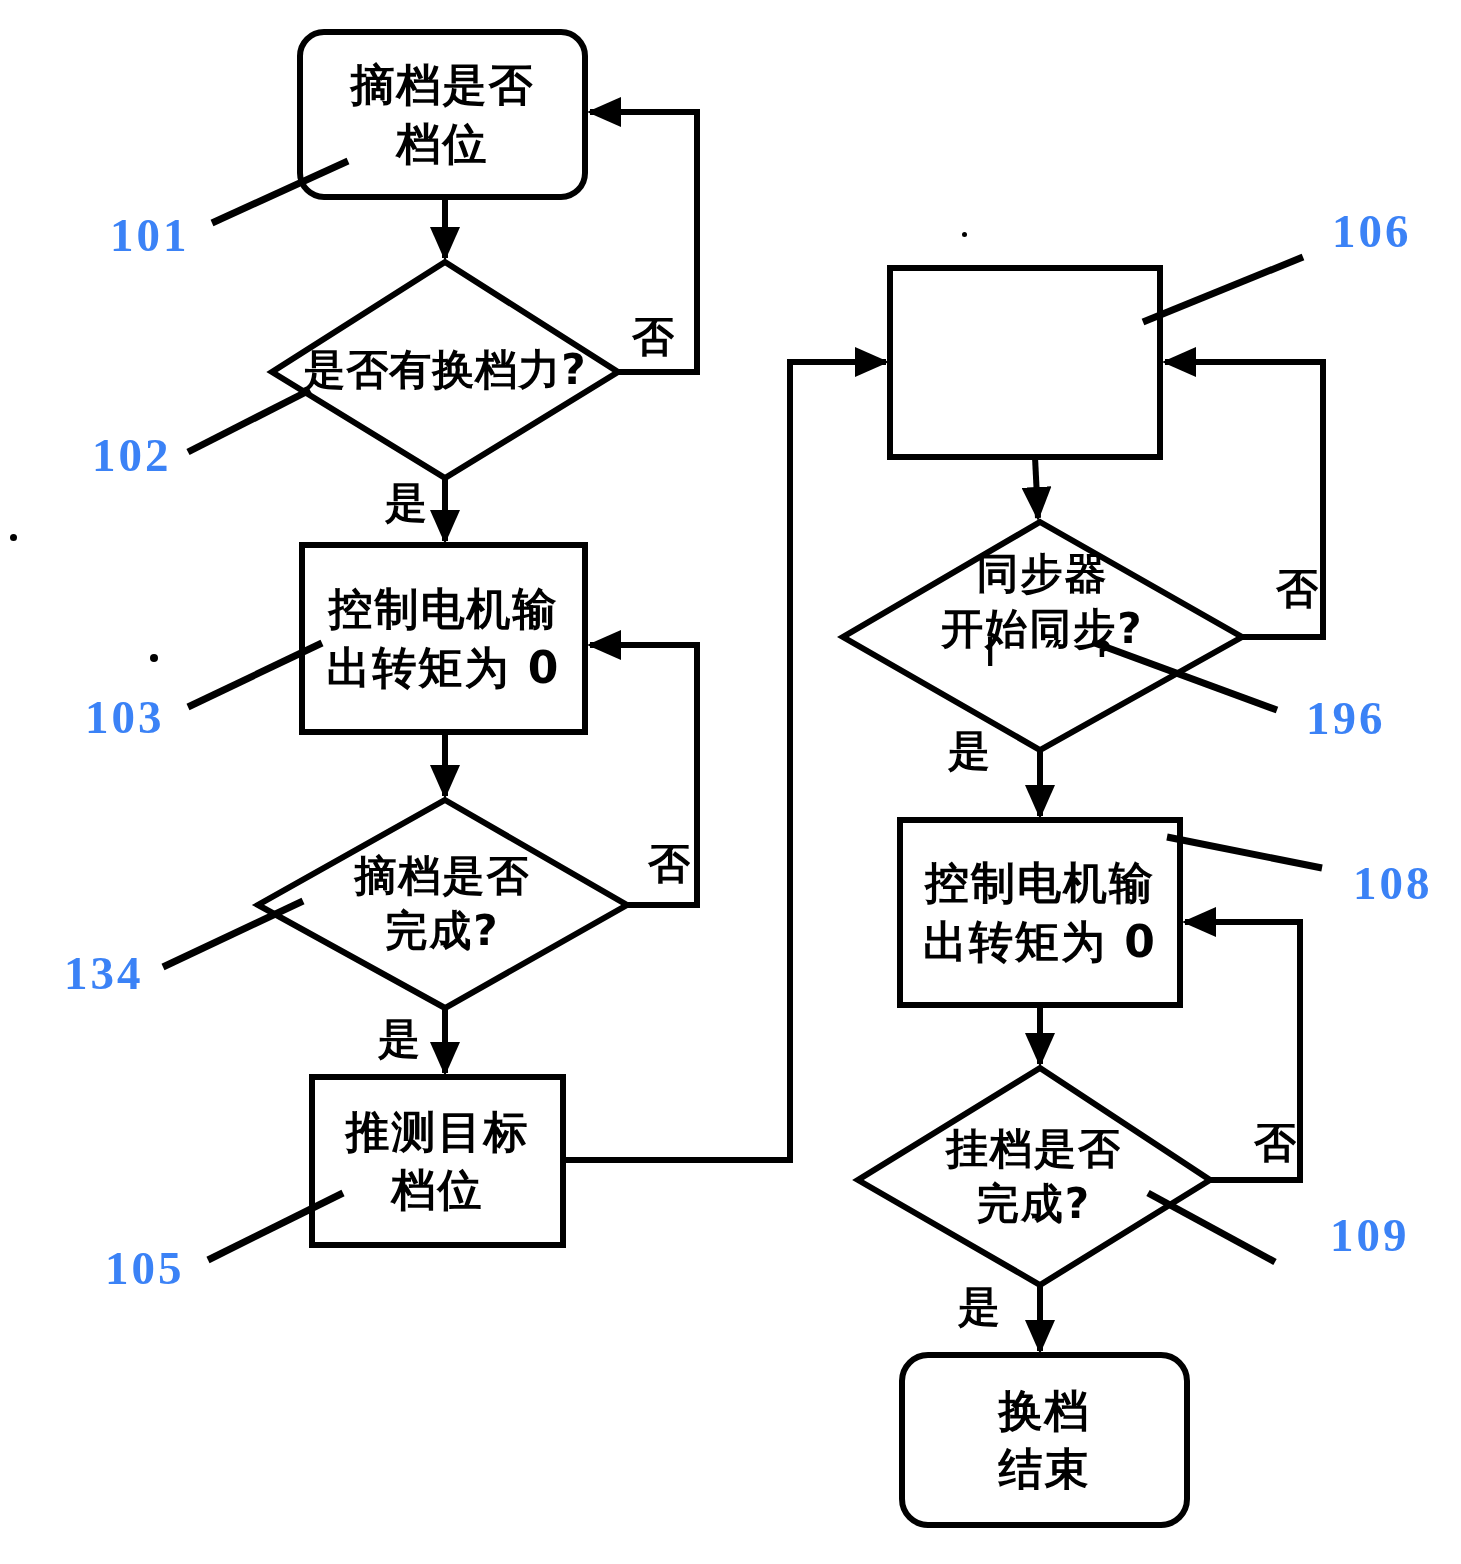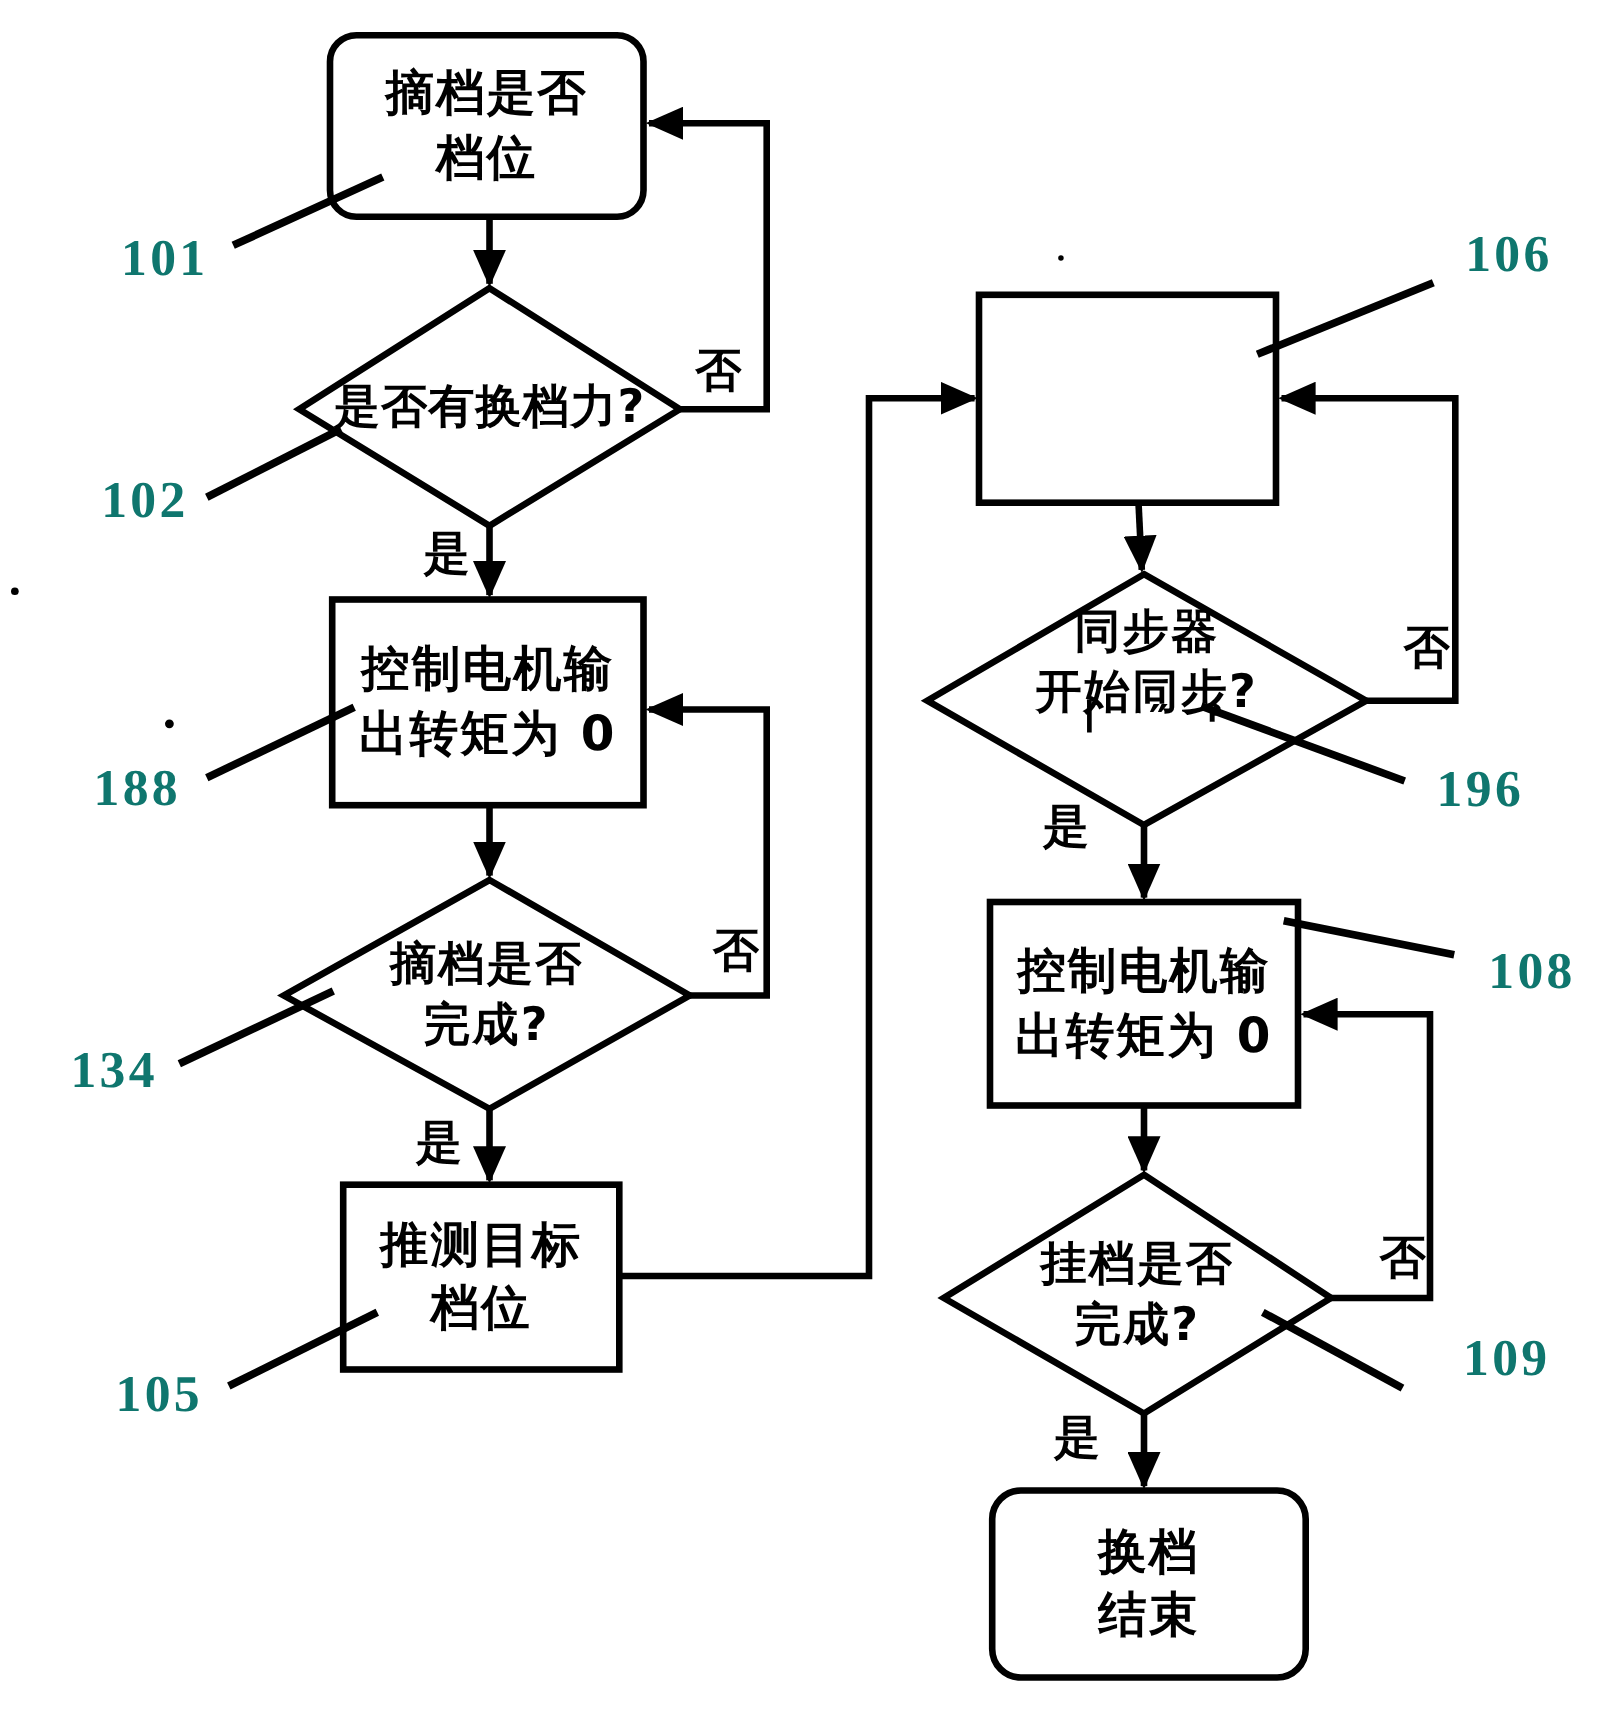--- a/index.html
+++ b/index.html
@@ -5,21 +5,21 @@
   html,body{margin:0;padding:0;background:#fff;}
   .canvas{position:relative;width:1461px;height:1564px;background:#ffffff;overflow:hidden;
           font-family:"DejaVu Sans","Liberation Sans",sans-serif;}
   .layer{position:absolute;left:0;top:0;width:1461px;height:1564px;}
   svg{display:block;}
   .node-text{position:absolute;display:flex;align-items:center;justify-content:center;
              text-align:center;white-space:pre-line;color:#000;font-weight:bold;
              font-size:44px;line-height:1.32;letter-spacing:2px;}
   .diamond-text{font-size:42px;line-height:1.3;}
   .flow-label{position:absolute;color:#000;font-weight:bold;font-size:42px;line-height:1;}
-  .ref-num{position:absolute;color:#0f766e;font-family:"Liberation Serif","DejaVu Serif",serif;
+  .ref-num{position:absolute;color:#3b82f6;font-family:"Liberation Serif","DejaVu Serif",serif;
            font-weight:bold;font-size:47px;line-height:1;letter-spacing:3px;}
   .artifact{position:absolute;overflow:hidden;color:#000;font-weight:bold;font-size:40px;
             line-height:1;letter-spacing:10px;text-align:center;}
   .dot{position:absolute;background:#000;border-radius:50%;}
 </style>
 </head>
 <body>
 
 <div class="canvas">
 
@@ -90,21 +90,21 @@
   <div class="flow-label" style="left:385px;top:482px;">是</div>
   <div class="flow-label" style="left:648px;top:843px;">否</div>
   <div class="flow-label" style="left:378px;top:1018px;">是</div>
   <div class="flow-label" style="left:1276px;top:568px;">否</div>
   <div class="flow-label" style="left:948px;top:730px;">是</div>
   <div class="flow-label" style="left:1254px;top:1122px;">否</div>
   <div class="flow-label" style="left:958px;top:1286px;">是</div>
 
   <div class="ref-num" style="left:110px;top:212px;">101</div>
   <div class="ref-num" style="left:92px;top:432px;">102</div>
-  <div class="ref-num" style="left:85px;top:694px;">188</div>
+  <div class="ref-num" style="left:85px;top:694px;">103</div>
   <div class="ref-num" style="left:64px;top:950px;">134</div>
   <div class="ref-num" style="left:105px;top:1245px;">105</div>
   <div class="ref-num" style="left:1332px;top:208px;">106</div>
   <div class="ref-num" style="left:1306px;top:695px;">196</div>
   <div class="ref-num" style="left:1353px;top:860px;">108</div>
   <div class="ref-num" style="left:1330px;top:1212px;">109</div>
 
   <div class="dot" style="left:10px;top:534px;width:7px;height:7px;"></div>
   <div class="dot" style="left:150px;top:654px;width:8px;height:8px;"></div>
   <div class="dot" style="left:962px;top:232px;width:5px;height:5px;"></div>

